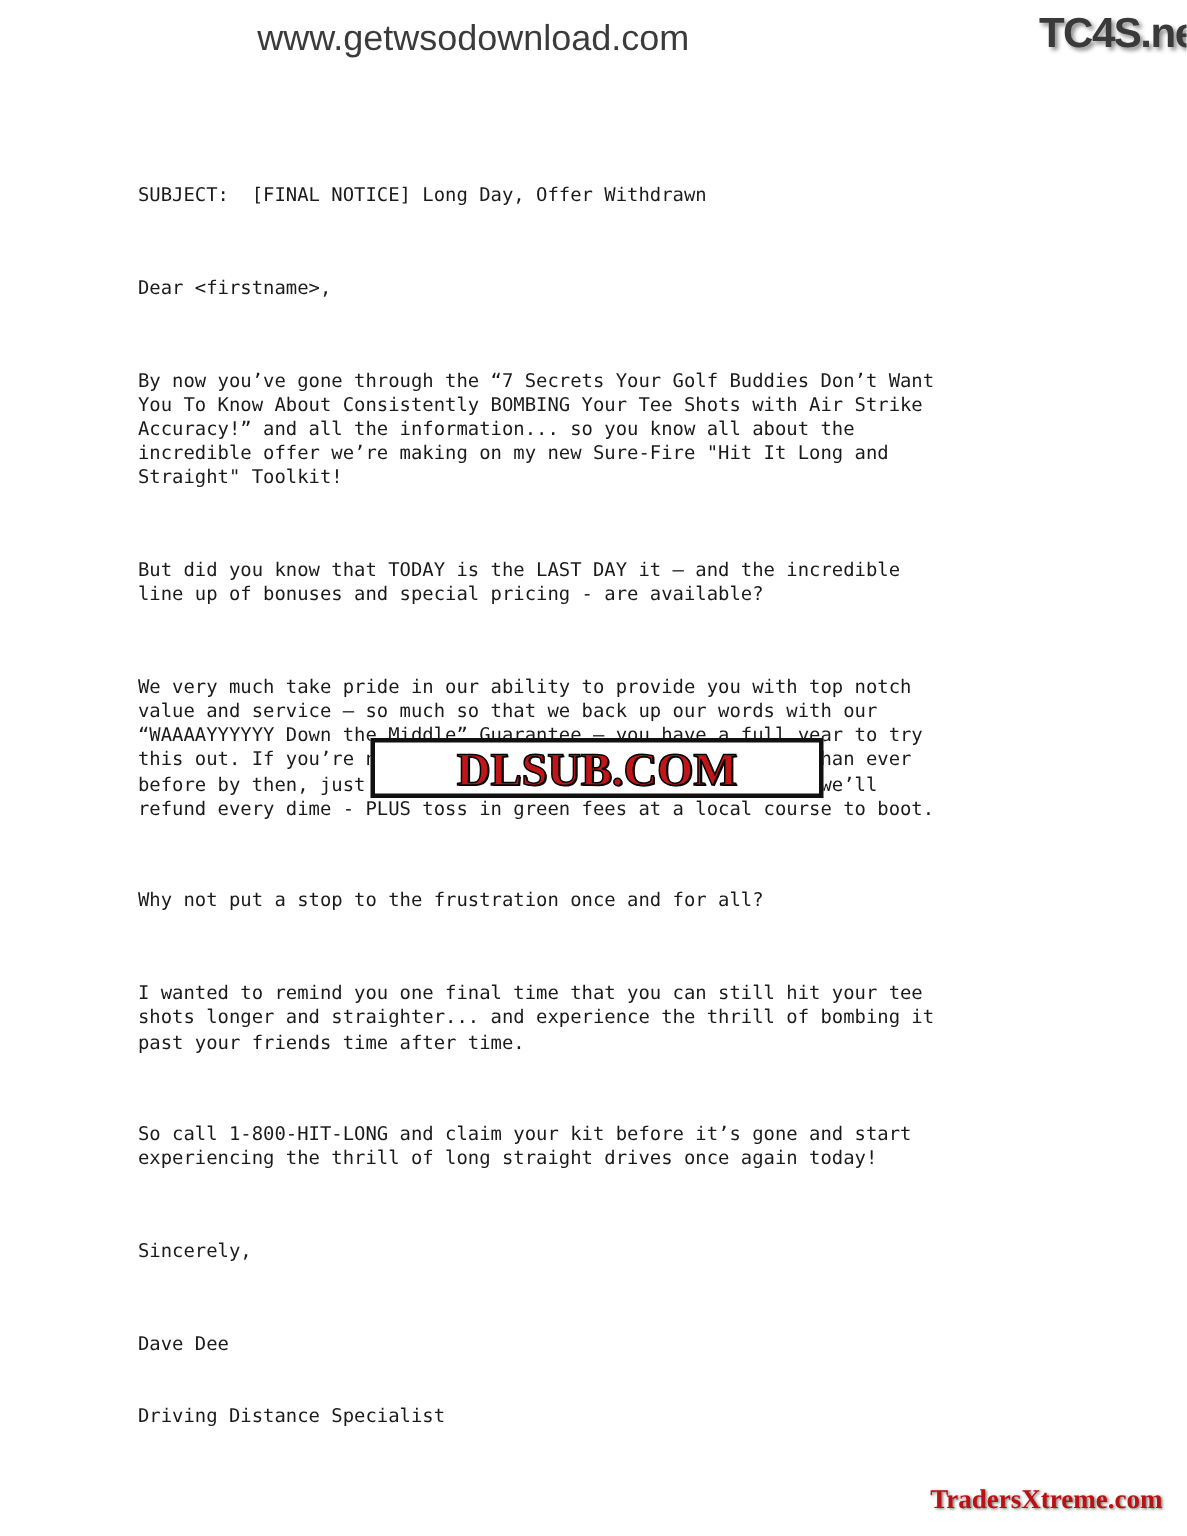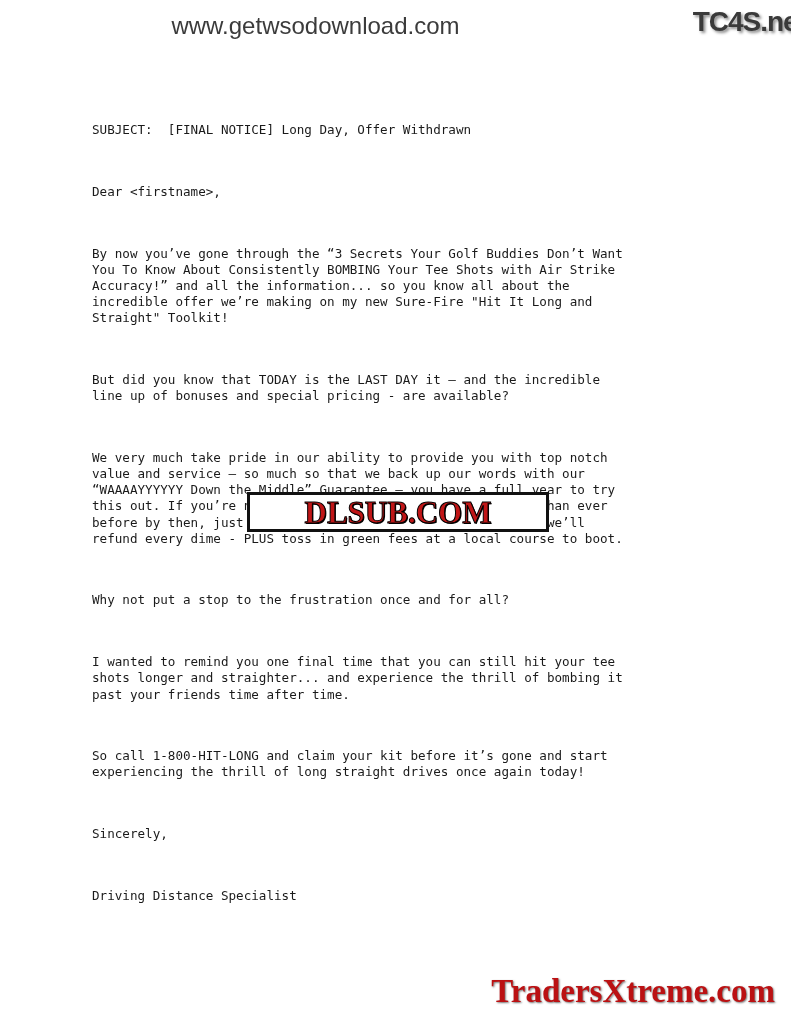--- a/index.html
+++ b/index.html
@@ -91,58 +91,59 @@
     -webkit-text-stroke: 1px #000000;
     text-shadow: 1px 1px 0 #000;
   }
 
   
   .bottom-mark {
     position: absolute;
     right: 16px;
     bottom: 14px;
     font-family: "Liberation Serif", serif;
-    font-size: 33px;
+    font-size: 18px;
     font-weight: bold;
     color: #bb1113;
     text-shadow: 1px 1px 2px rgba(0,0,0,0.55);
     letter-spacing: 0px;
   }
 </style>
 </head>
 <body>
 
 <div class="top-bar">
   <div class="top-url">www.getwsodownload.com</div>
   <div class="tc4s">TC4S.net</div>
 </div>
 
 <div class="letter">
   <p>SUBJECT:  [FINAL NOTICE] Long Day, Offer Withdrawn</p>
   <p>Dear &lt;firstname&gt;,</p>
-  <p>By now you’ve gone through the “3 Secrets Your Golf Buddies Don’t Want
+  <p>By now you’ve gone through the “7 Secrets Your Golf Buddies Don’t Want
 You To Know About Consistently BOMBING Your Tee Shots with Air Strike
 Accuracy!” and all the information... so you know all about the
 incredible offer we’re making on my new Sure-Fire "Hit It Long and
 Straight" Toolkit!</p>
   <p>But did you know that TODAY is the LAST DAY it – and the incredible
 line up of bonuses and special pricing - are available?</p>
   <p>We very much take pride in our ability to provide you with top notch
 value and service – so much so that we back up our words with our
 “WAAAAYYYYYY Down the Middle” Guarantee – you have a full year to try
 this out. If you’re not killing it down the middle farther than ever
 before by then, just ship the entire package back to us and we’ll
 refund every dime - PLUS toss in green fees at a local course to boot.</p>
   <p>Why not put a stop to the frustration once and for all?</p>
   <p>I wanted to remind you one final time that you can still hit your tee
 shots longer and straighter... and experience the thrill of bombing it
 past your friends time after time.</p>
   <p>So call 1-800-HIT-LONG and claim your kit before it’s gone and start
 experiencing the thrill of long straight drives once again today!</p>
   <p>Sincerely,</p>
+  <p class="tight">Dave Dee</p>
   <p>Driving Distance Specialist</p>
 </div>
 
 <div class="stamp">
   <span class="stamp-inner">DLSUB.COM</span>
 </div>
 
 <div class="bottom-mark">TradersXtreme.com</div>
 
 </body></html>

